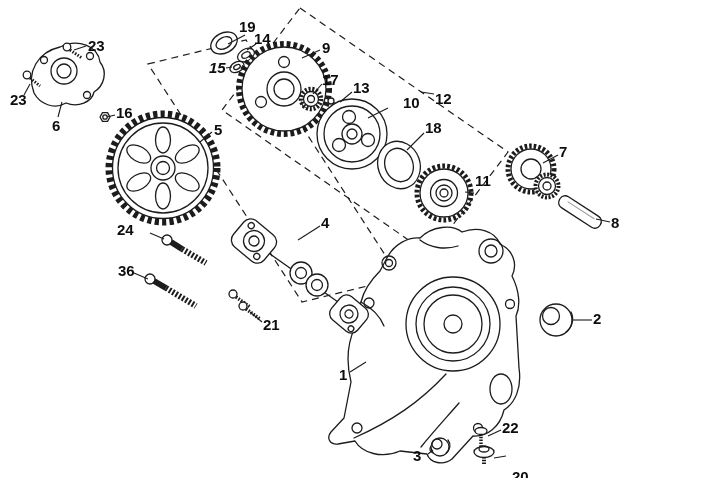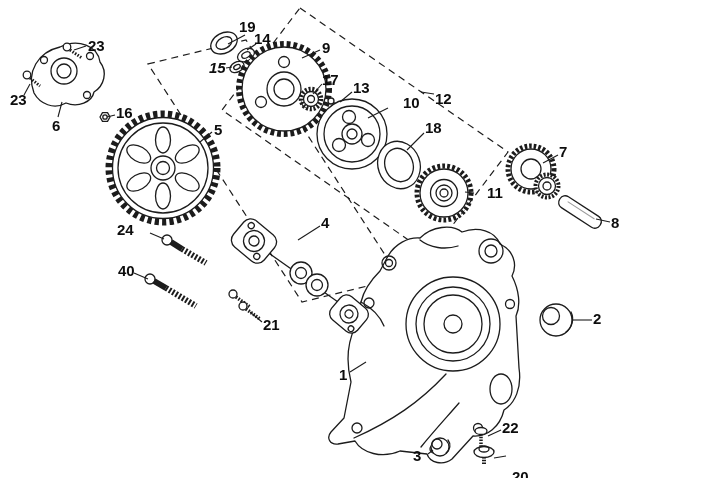--- a/index.html
+++ b/index.html
@@ -273,25 +273,25 @@
       <div class="callout" style="left: 322px; top: 72px;">17</div>
       <div class="callout" style="left: 353px; top: 80px;">13</div>
       <div class="callout" style="left: 435px; top: 91px;">12</div>
       <div class="callout" style="left: 10px; top: 92px;">23</div>
       <div class="callout" style="left: 403px; top: 95px;">10</div>
       <div class="callout" style="left: 116px; top: 105px;">16</div>
       <div class="callout" style="left: 52px; top: 118px;">6</div>
       <div class="callout" style="left: 425px; top: 120px;">18</div>
       <div class="callout" style="left: 214px; top: 122px;">5</div>
       <div class="callout" style="left: 559px; top: 144px;">7</div>
-      <div class="callout" style="left: 475px; top: 185px; margin-left: 12px;">11</div>
+      <div class="callout" style="left: 475px; top: 173px;">11</div>
       <div class="callout" style="left: 611px; top: 215px;">8</div>
       <div class="callout" style="left: 321px; top: 215px;">4</div>
       <div class="callout" style="left: 117px; top: 222px;">24</div>
-      <div class="callout" style="left: 118px; top: 263px;">40</div>
+      <div class="callout" style="left: 118px; top: 263px;">36</div>
       <div class="callout" style="left: 593px; top: 311px;">2</div>
       <div class="callout" style="left: 263px; top: 317px;">21</div>
       <div class="callout" style="left: 339px; top: 367px;">1</div>
       <div class="callout" style="left: 502px; top: 420px; text-align: right;">22</div>
       <div class="callout" style="left: 413px; top: 448px;">3</div>
       <div class="callout" style="left: 512px; top: 448px; margin-top: 21px;">20</div>
     </div>
 </div>
 
 </body></html>

